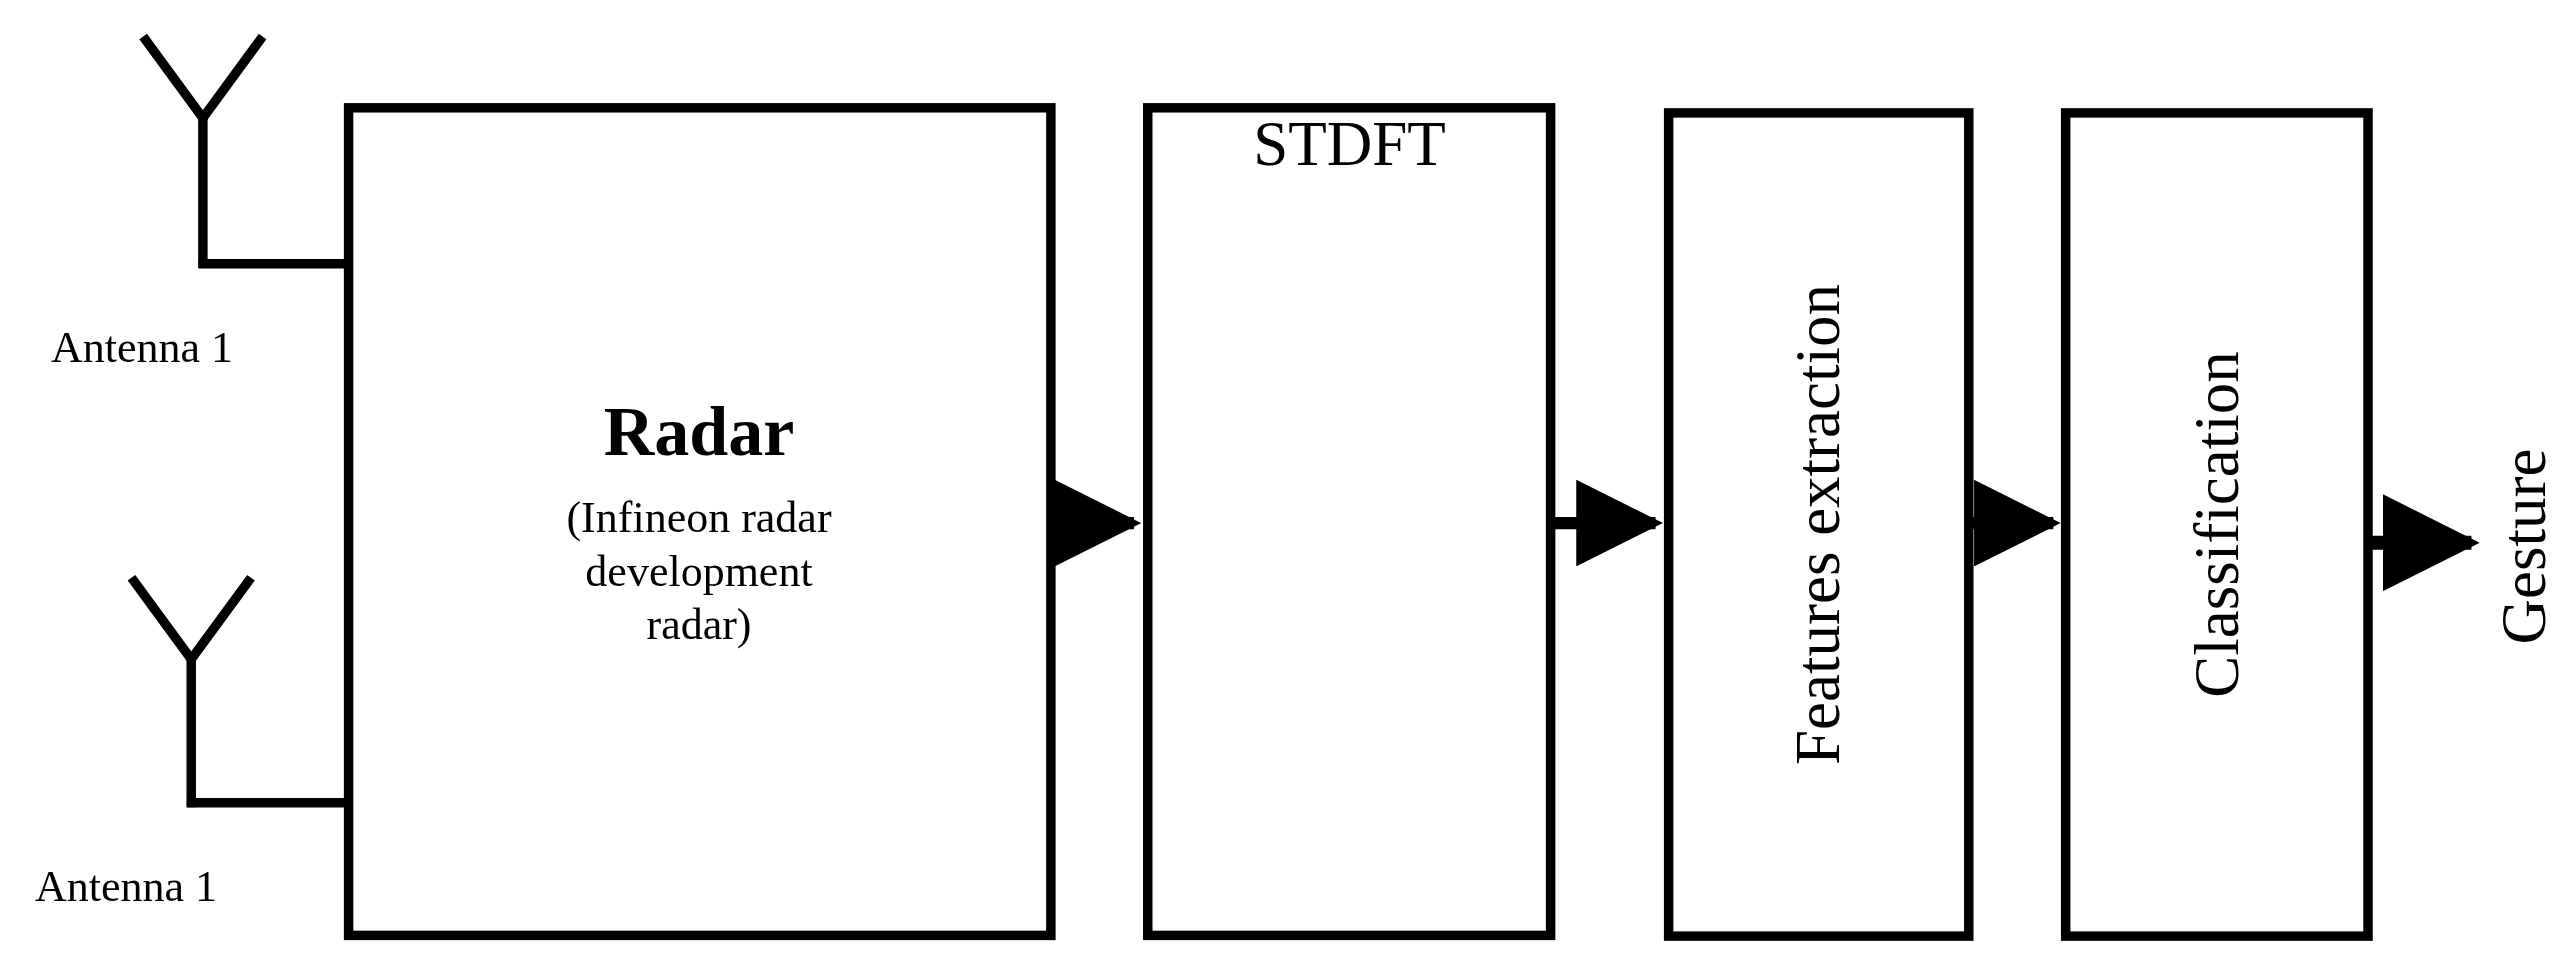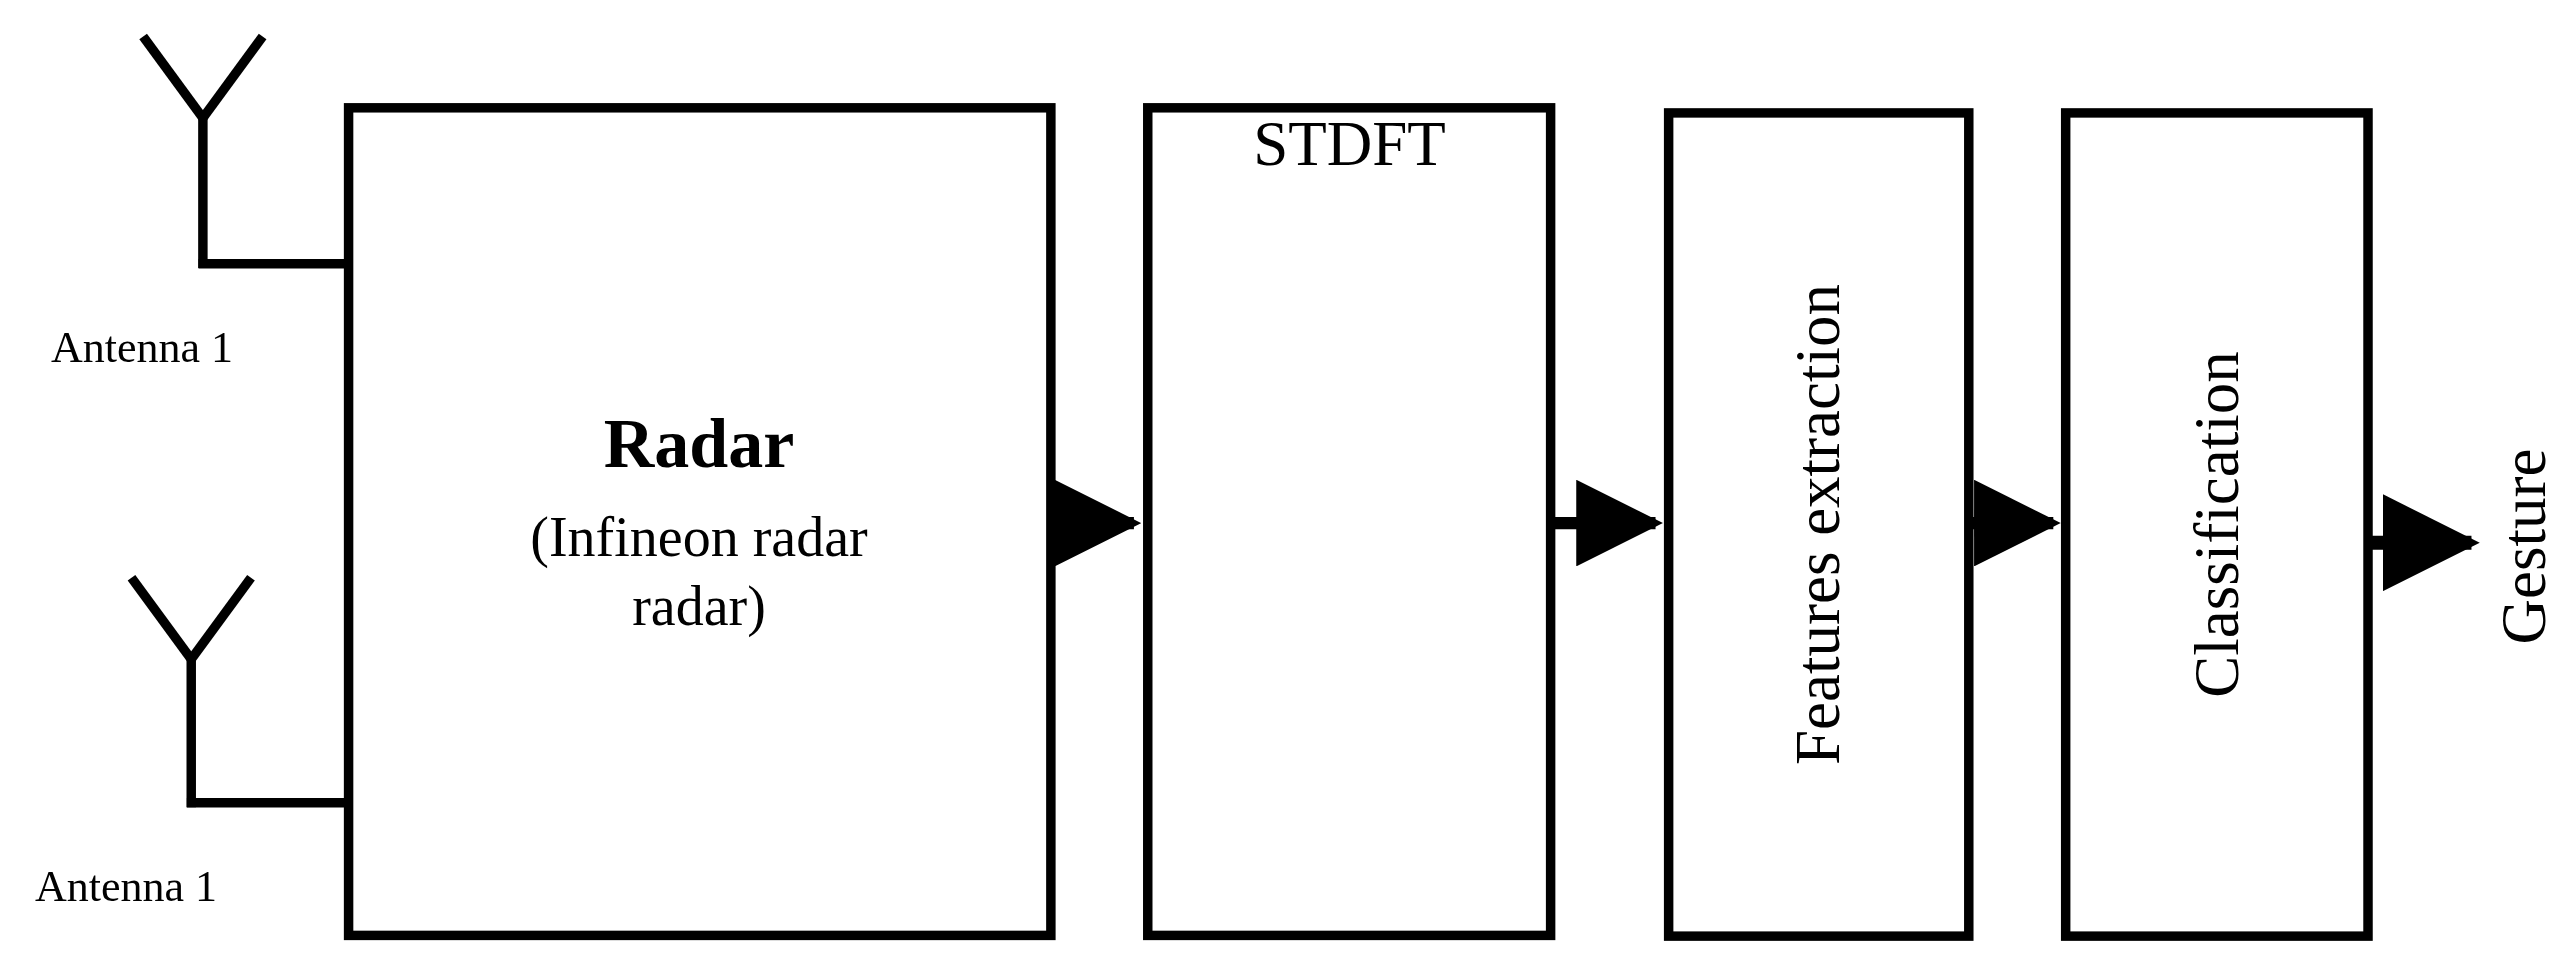--- a/index.html
+++ b/index.html
@@ -33,21 +33,21 @@
     font-size: 44px;
     text-align: right;
   }
   .radar-title {
     font-weight: bold;
     font-size: 70px;
     text-align: center;
     width: 100%;
   }
   .radar-sub {
-    font-size: 56px;
+    font-size: 44px;
     text-align: center;
     width: 100%;
     line-height: 1.22;
   }
   .stdft-label {
     font-size: 63px;
     text-align: center;
     width: 100%;
   }
   .vert-label {
@@ -115,20 +115,21 @@
 
   <div class="txt antenna-label" style="left:51px; top:322px;">Antenna 1</div>
 
   <div class="txt antenna-label" style="left:35px; top:861px;">Antenna 1</div>
 
   <div style="position:absolute; left:348px; top:108px; width:702px; height:828px;
               display:flex; flex-direction:column; align-items:center; justify-content:center;">
     <div class="radar-title" style="position:relative; margin-bottom:19px;">Radar</div>
     <div class="radar-sub" style="position:relative;">
       <div>(Infineon radar</div>
+      <div>development</div>
       <div>radar)</div>
     </div>
   </div>
 
   <div style="position:absolute; left:1148px; top:108px; width:403px; height:828px;
               display:flex; align-items:flex-start; justify-content:center;">
     <div class="stdft-label" style="position:relative;">STDFT</div>
   </div>
 
   <div style="position:absolute; left:1669px; top:113px; width:300px; height:823px;

